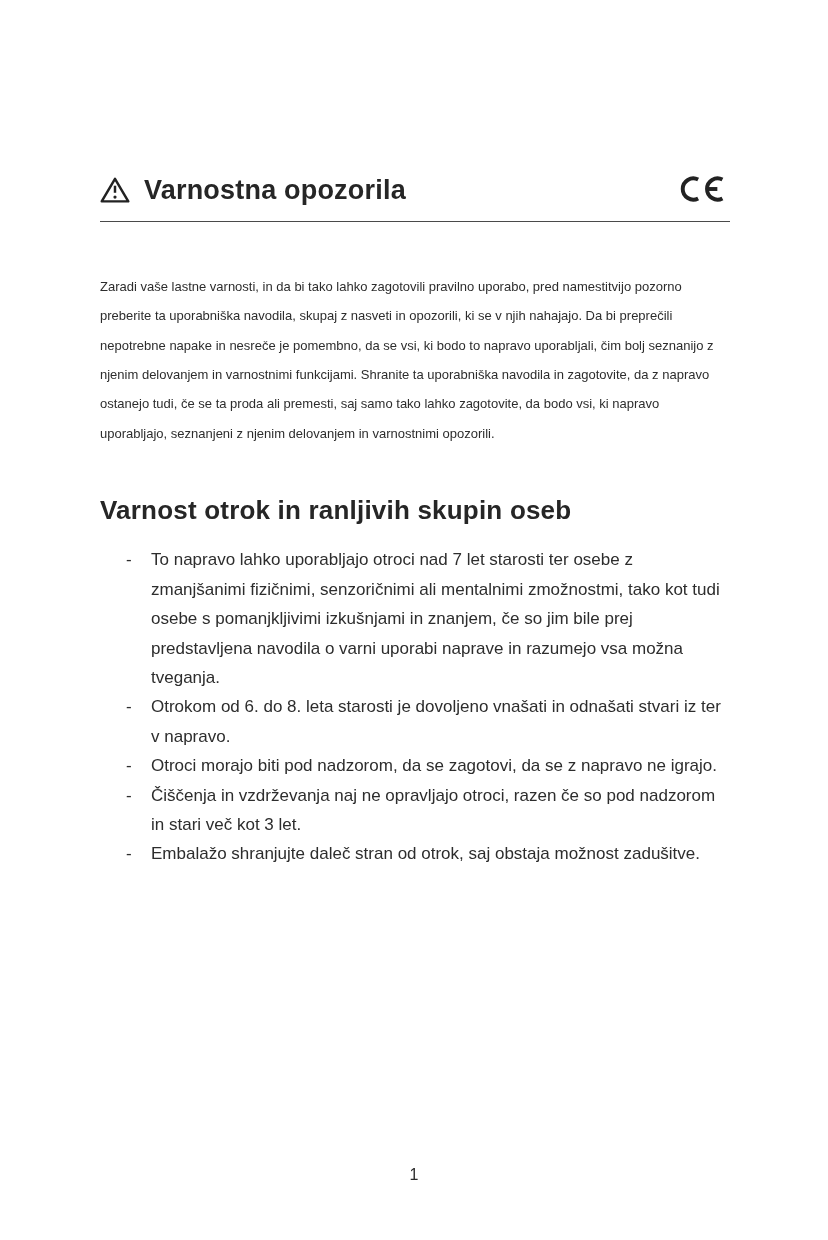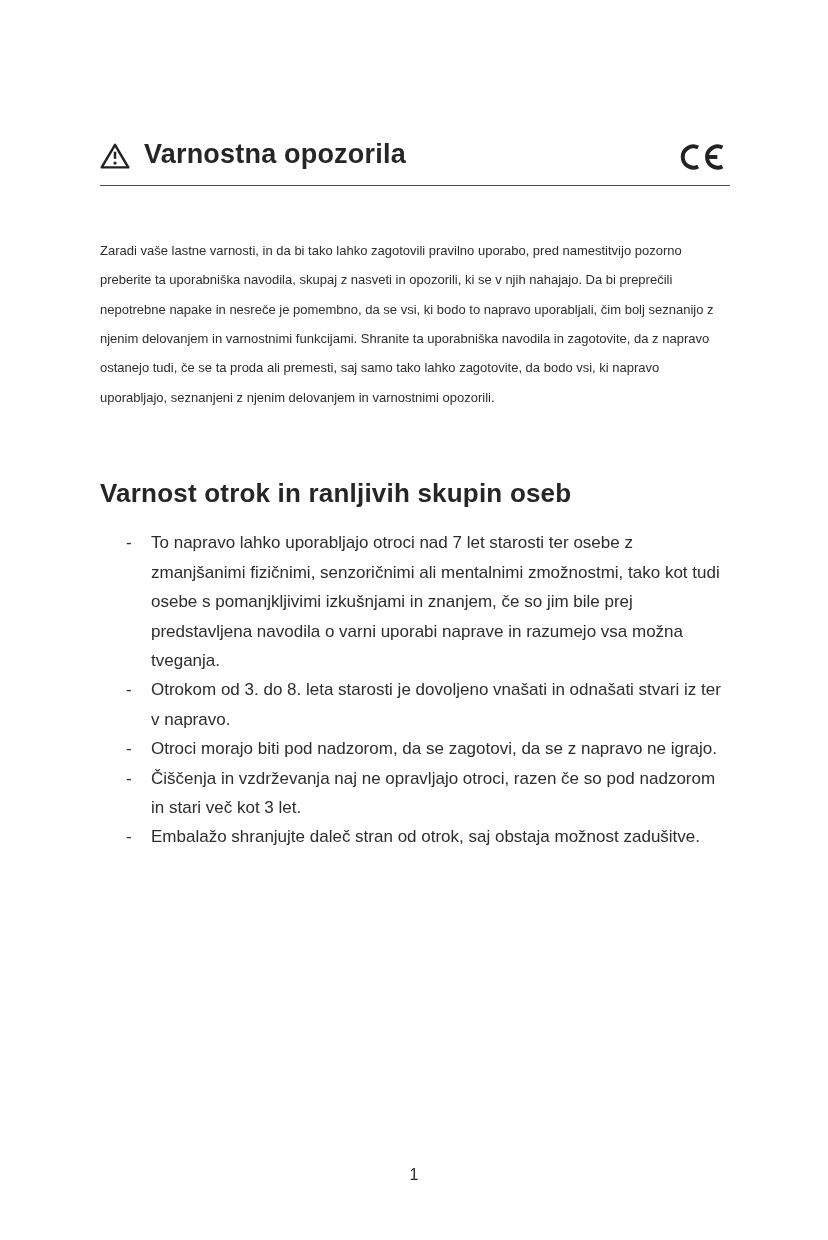--- a/index.html
+++ b/index.html
@@ -13,21 +13,22 @@
   }
   .page {
     position: relative;
     width: 828px;
     height: 1240px;
     padding: 140px 98px 0 100px;
     background: #ffffff;
   }
   .title-row {
     display: flex;
-    align-items: flex-end;
+    align-items: flex-start;
+    margin-top: 36px;
   }
   .warn-icon {
     width: 30px;
     height: 28px;
     margin-right: 14px;
     flex: 0 0 auto;
     display: inline-flex;
     align-items: center;
   }
   h1.doc-title {
@@ -50,21 +51,21 @@
     width: 100%;
   }
   p.intro {
     margin-top: 50px;
     font-size: 13px;
     line-height: 29.4px;
     color: #2d2d2d;
     max-width: 632px;
   }
   h2.section-heading {
-    margin-top: 66px;
+    margin-top: 47px;
     font-size: 26px;
     font-weight: 700;
     color: #262626;
     letter-spacing: 0.2px;
     line-height: 1.2;
   }
   ul.dash-list {
     list-style: none;
     margin-top: 19px;
     padding-left: 26px;
@@ -124,21 +125,21 @@
 
   <h2 class="section-heading">Varnost otrok in ranljivih skupin oseb</h2>
 
   <ul class="dash-list">
     <li>
       <span class="dash">-</span>
       <span class="li-text">To napravo lahko uporabljajo otroci nad 7 let starosti ter osebe z zmanjšanimi fizičnimi, senzoričnimi ali mentalnimi zmožnostmi, tako kot tudi osebe s pomanjkljivimi izkušnjami in znanjem, če so jim bile prej predstavljena navodila o varni uporabi naprave in razumejo vsa možna tveganja.</span>
     </li>
     <li>
       <span class="dash">-</span>
-      <span class="li-text">Otrokom od 3. do 8. leta starosti je dovoljeno vnašati in odnašati stvari iz ter v napravo.</span>
+      <span class="li-text">Otrokom od 6. do 8. leta starosti je dovoljeno vnašati in odnašati stvari iz ter v napravo.</span>
     </li>
     <li>
       <span class="dash">-</span>
       <span class="li-text">Otroci morajo biti pod nadzorom, da se zagotovi, da se z napravo ne igrajo.</span>
     </li>
     <li>
       <span class="dash">-</span>
       <span class="li-text">Čiščenja in vzdrževanja naj ne opravljajo otroci, razen če so pod nadzorom in stari več kot 3 let.</span>
     </li>
     <li>

